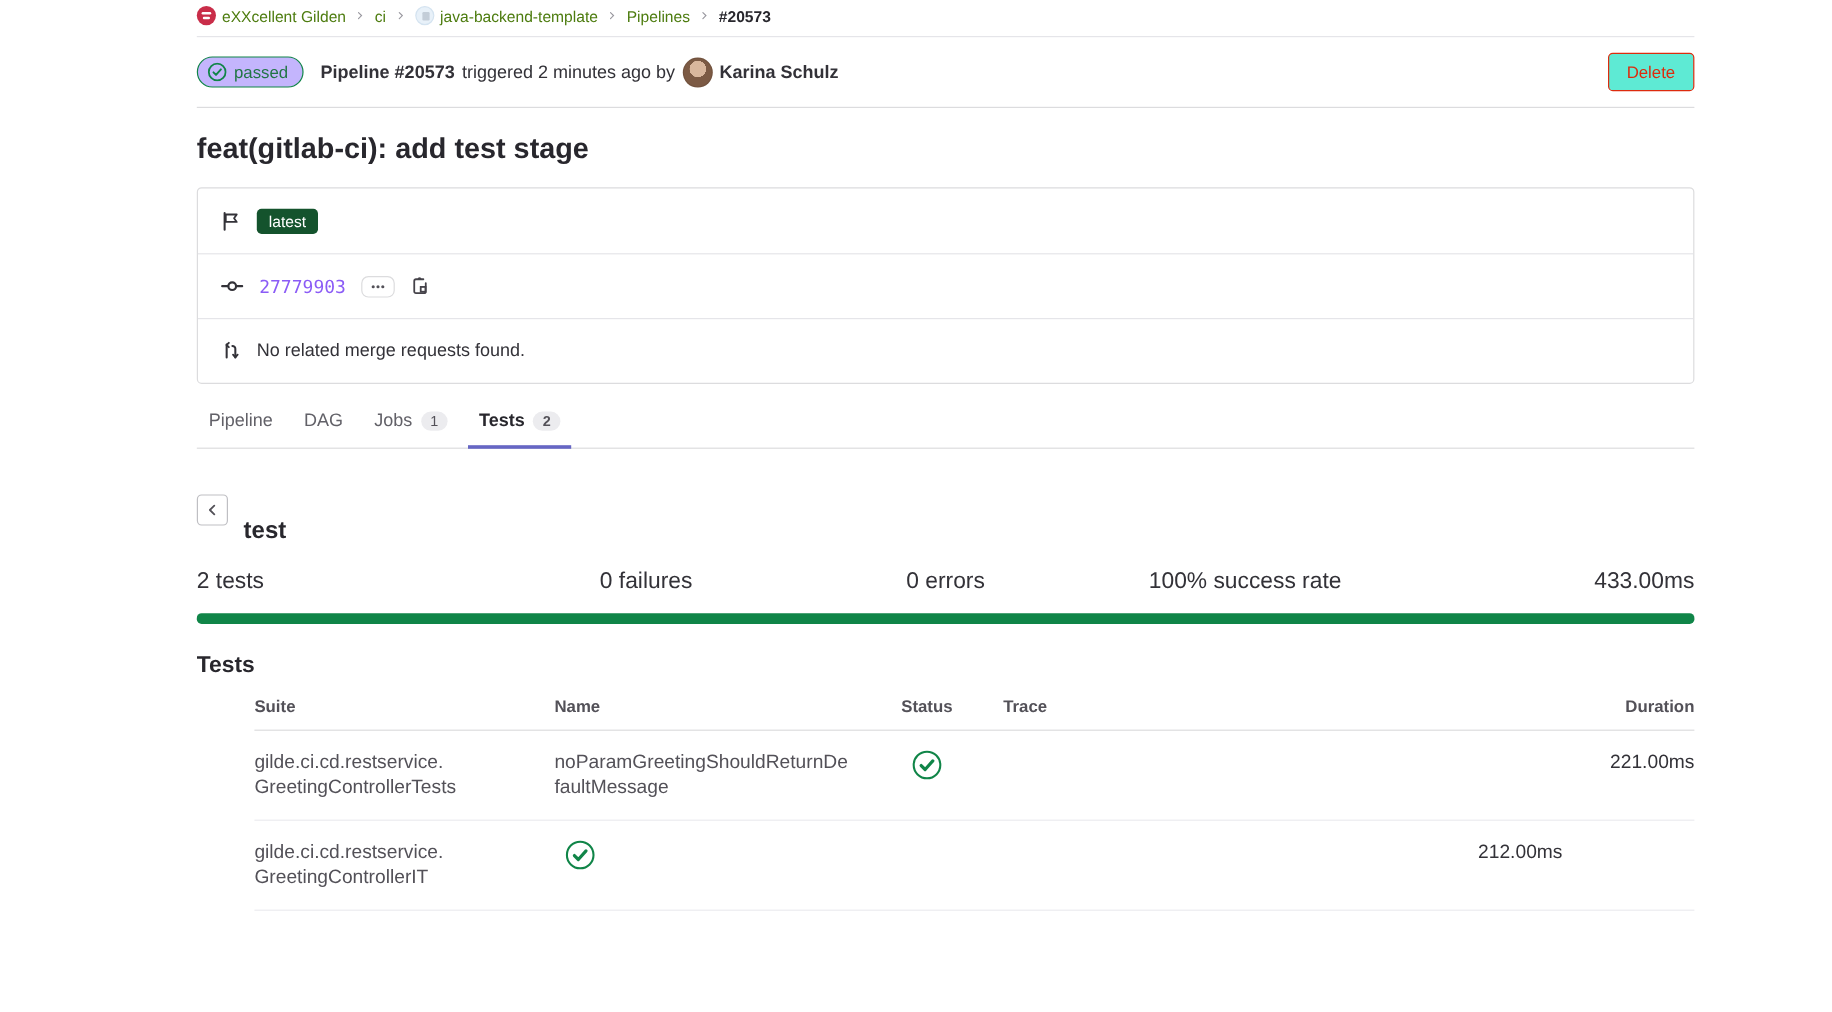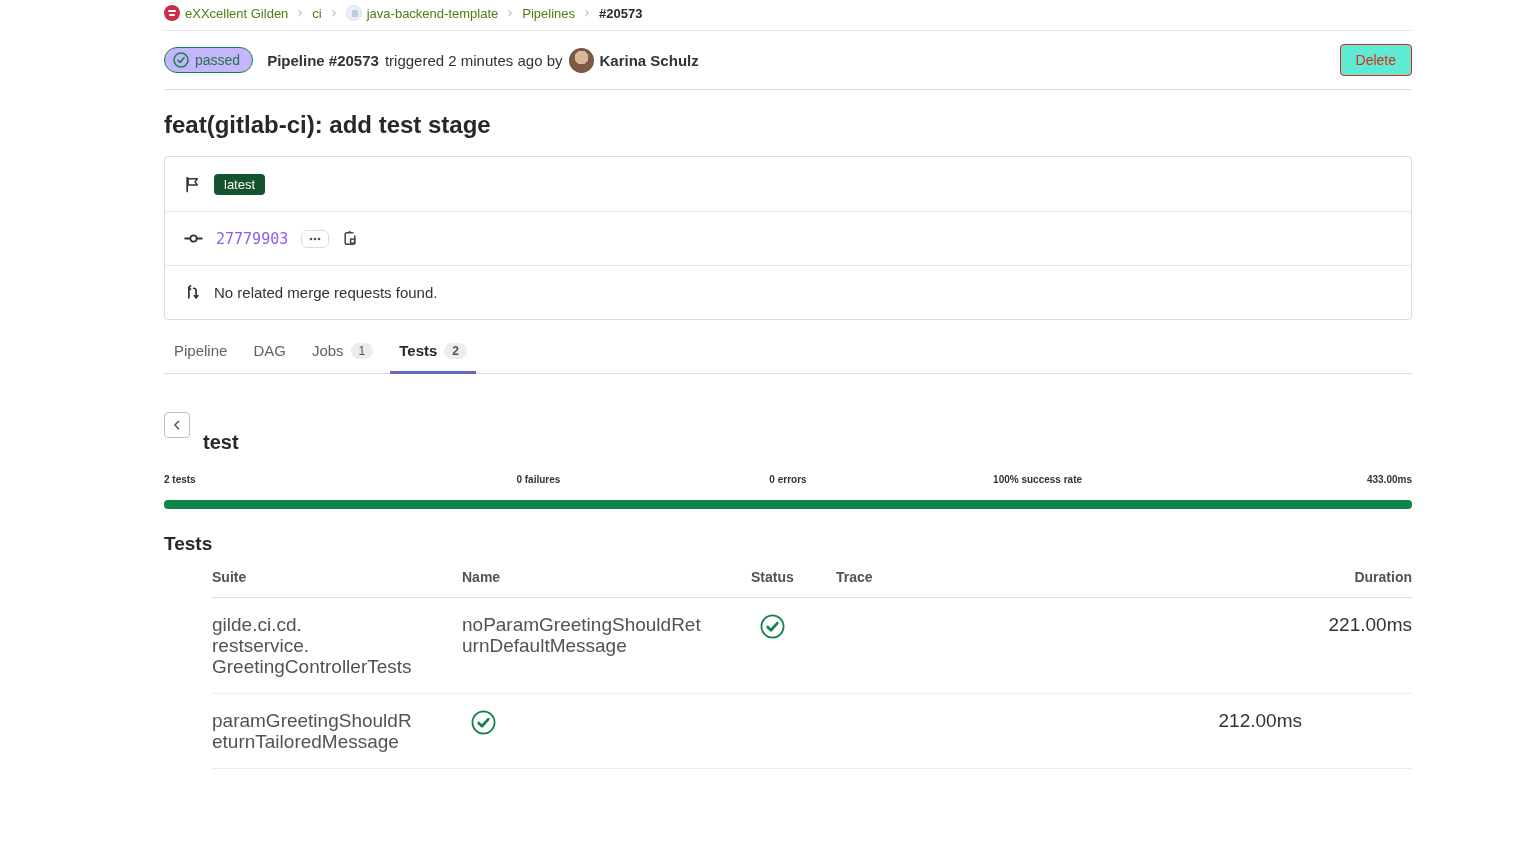--- a/index.html
+++ b/index.html
@@ -56,33 +56,33 @@
          cursor:pointer; border-bottom:3px solid transparent; margin-bottom:-1px; }
   .tab.active { color:#28272d; font-weight:700; border-bottom-color:#6666c4; }
   .pill { background:#ececef; color:#535158; border-radius:10px; padding:1px 8px; font-size:12px; font-weight:400; }
   .tab.active .pill { font-weight:700; }
 
   
   .suite-header { margin-top:22px; display:flex; align-items:center; gap:13px; }
   .btn-back { width:26px; height:26px; border:1px solid #bfbfc3; border-radius:4px; background:#fff;
               display:flex; align-items:center; justify-content:center; cursor:pointer; }
   .suite-heading { font-size:20px; font-weight:700; color:#28272d;margin-top:35px; }
-  .stats-row { margin-top:20px; display:flex; font-size:10px; color:#333238;font-weight:bold; }
+  .stats-row { margin-top:20px; display:flex; font-size:19px; color:#333238; }
   .stats-row span { flex:1; }
   .stats-row span:nth-child(1){ text-align:left; }
   .stats-row span:nth-child(2),.stats-row span:nth-child(3),.stats-row span:nth-child(4){ text-align:center; }
   .stats-row span:nth-child(5){ text-align:right; }
   .progress-bar { margin-top:15px; height:9px; border-radius:4px; background:#108548; }
 
   
   .tests-heading { margin-top:24px; font-size:19px; font-weight:700; color:#28272d; }
   .tt-grid { display:grid; grid-template-columns:250px 289px 85px 1fr 110px; align-items:start;margin-left:48px; }
   .tt-head { padding:14px 0 12px; border-bottom:1px solid #dcdcde; font-size:14px; font-weight:700; color:#535158; }
   .tt-head .col-duration { text-align:right; }
-  .tt-row { padding:16px 0; border-bottom:1px solid #ececef; font-size:19px; line-height:21px; }
+  .tt-row { padding:16px 0; border-bottom:1px solid #ececef; font-size:16px; line-height:21px; }
   .cell-suite { color:#535158; padding-right:72px; }
   .cell-name  { color:#535158; padding-right:43px; overflow-wrap:anywhere; }
   .cell-status { padding-left:9px; }
   .cell-duration { text-align:right; color:#333238; }
 
   svg { display:block; }
 </style>
 </head>
 <body>
 
@@ -241,21 +241,21 @@
         <svg width="25" height="25" viewBox="0 0 16 16">
             <circle cx="8" cy="8" r="7.1" fill="#fff" stroke="#108548" stroke-width="1.1"></circle>
             <path d="M4.9 8.3l2.1 2.1 4.1-4.6" fill="none" stroke="#108548" stroke-width="1.7" stroke-linecap="round" stroke-linejoin="round"></path>
           </svg>
       </span>
       <span class="cell-trace"></span>
       <span class="cell-duration">221.00ms</span>
     </div>
 
     <div class="tt-grid tt-row">
-      <span class="cell-name">paramGreetingShouldReturnTailoredMessage</span>
+      <span class="cell-suite">gilde.<wbr>ci.<wbr>cd.<wbr>restservice.<wbr>GreetingControllerIT</span>
       <span class="cell-status">
         <svg width="25" height="25" viewBox="0 0 16 16">
             <circle cx="8" cy="8" r="7.1" fill="#fff" stroke="#108548" stroke-width="1.1"></circle>
             <path d="M4.9 8.3l2.1 2.1 4.1-4.6" fill="none" stroke="#108548" stroke-width="1.7" stroke-linecap="round" stroke-linejoin="round"></path>
           </svg>
       </span>
       <span class="cell-trace"></span>
       <span class="cell-duration">212.00ms</span>
     </div>
   </div>

